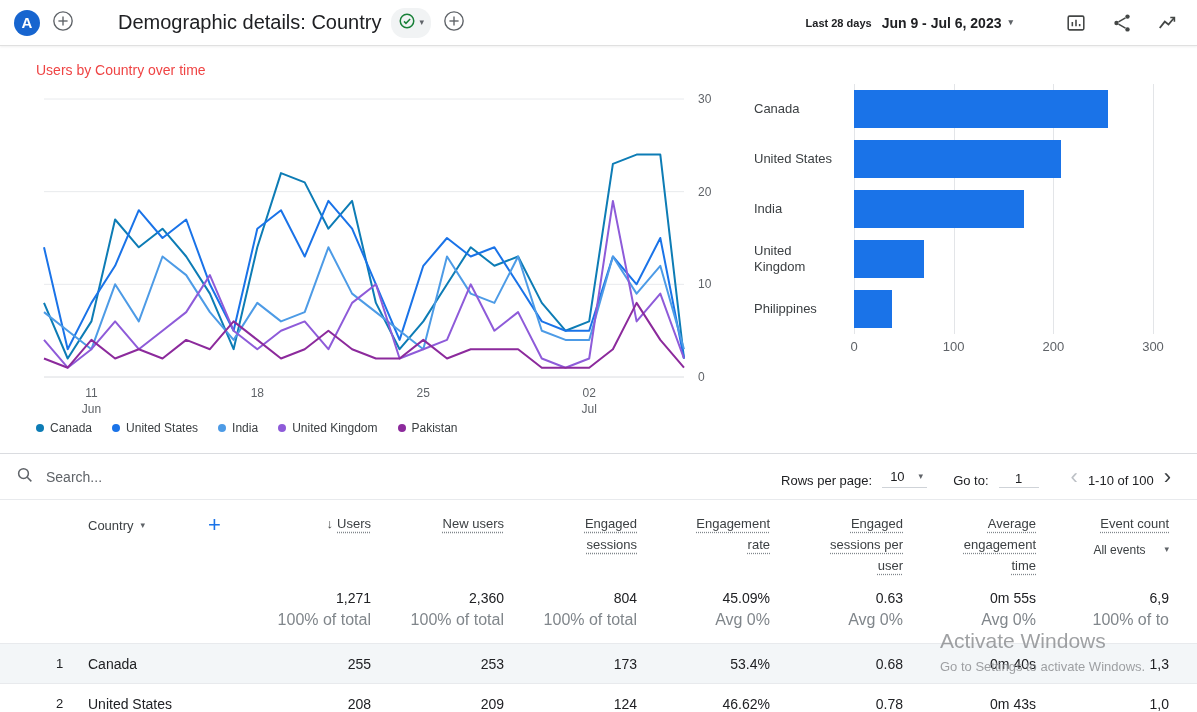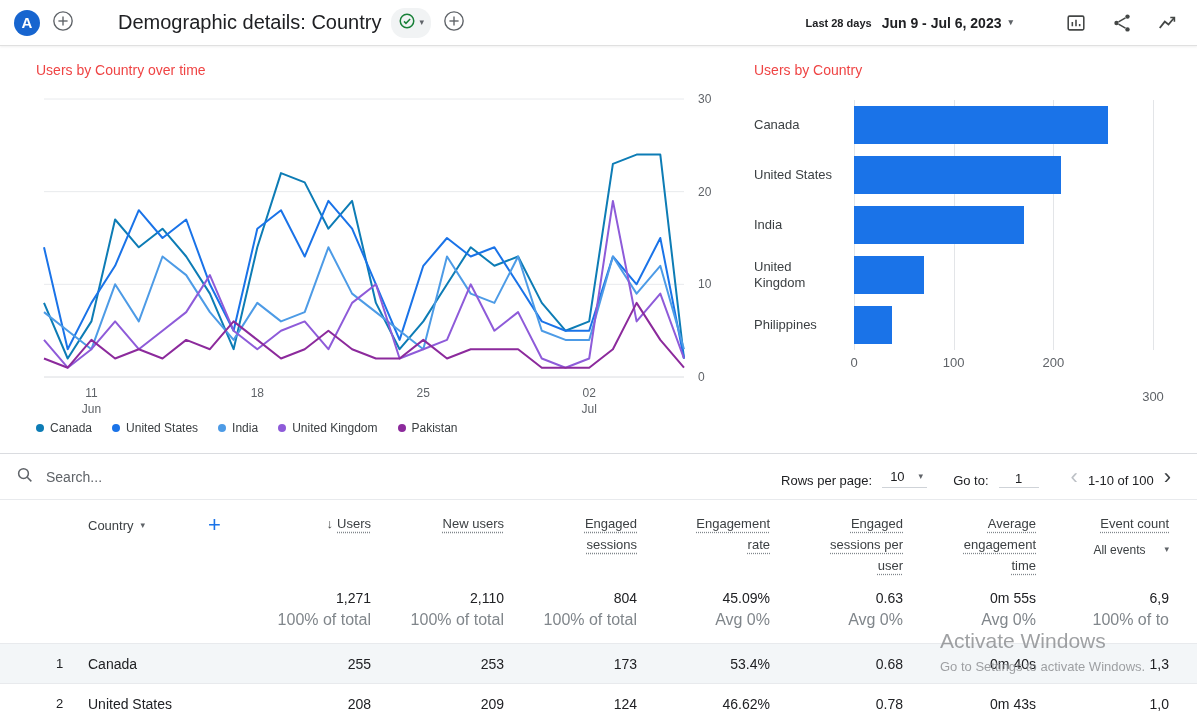--- a/index.html
+++ b/index.html
@@ -211,21 +211,20 @@
             <span>United Kingdom</span>
           </span>
           <span class="legend-item">
             <span class="legend-dot" style="background: rgb(140, 42, 156);"></span>
             <span>Pakistan</span>
           </span>
         </div>
     </div>
 
     <div class="chart-right">
-      <div class="chart-title">Users by Country</div>
       <div class="bar-chart">
         <div class="bar-labels" id="bar-labels">
             <div class="bar-label">Canada</div>
             <div class="bar-label">United States</div>
             <div class="bar-label">India</div>
             <div class="bar-label">United Kingdom</div>
             <div class="bar-label">Philippines</div>
           </div>
         <div class="bar-plot">
           <div class="gridline-v" style="left:0%"></div>
@@ -246,21 +245,21 @@
                 <div class="bar" style="width: 23.3333%; background: rgb(26, 115, 232);"></div>
               </div>
               <div class="bar-row">
                 <div class="bar" style="width: 12.6667%; background: rgb(26, 115, 232);"></div>
               </div>
             </div>
           <div class="bar-axis" id="bar-axis">
               <span class="bar-tick" style="left: 0%;">0</span>
               <span class="bar-tick" style="left: 33.3333%;">100</span>
               <span class="bar-tick" style="left: 66.6667%;">200</span>
-              <span class="bar-tick" style="left: 100%; margin-top: 34px;">300</span>
+              <span class="bar-tick" style="left: 100%;">300</span>
             </div>
         </div>
       </div>
     </div>
   </div>
 
   <div class="table-section">
     <div class="search-row">
       <span>
         <svg width="18" height="18" viewBox="0 0 24 24">
@@ -294,21 +293,21 @@
               <span class="caret">▾</span>
             </div></div></div>
     </div>
 
     <div class="t-grid totals-row">
       <div style="grid-column:1/3"></div>
       <div id="totals-cells" style="display:contents"><div class="num-c">
             <div class="tot-v">1,271</div>
             <div class="tot-s">100% of total</div>
           </div><div class="num-c">
-            <div class="tot-v">2,110</div>
+            <div class="tot-v">2,360</div>
             <div class="tot-s">100% of total</div>
           </div><div class="num-c">
             <div class="tot-v">804</div>
             <div class="tot-s">100% of total</div>
           </div><div class="num-c">
             <div class="tot-v">45.09%</div>
             <div class="tot-s">Avg 0%</div>
           </div><div class="num-c">
             <div class="tot-v">0.63</div>
             <div class="tot-s">Avg 0%</div>

